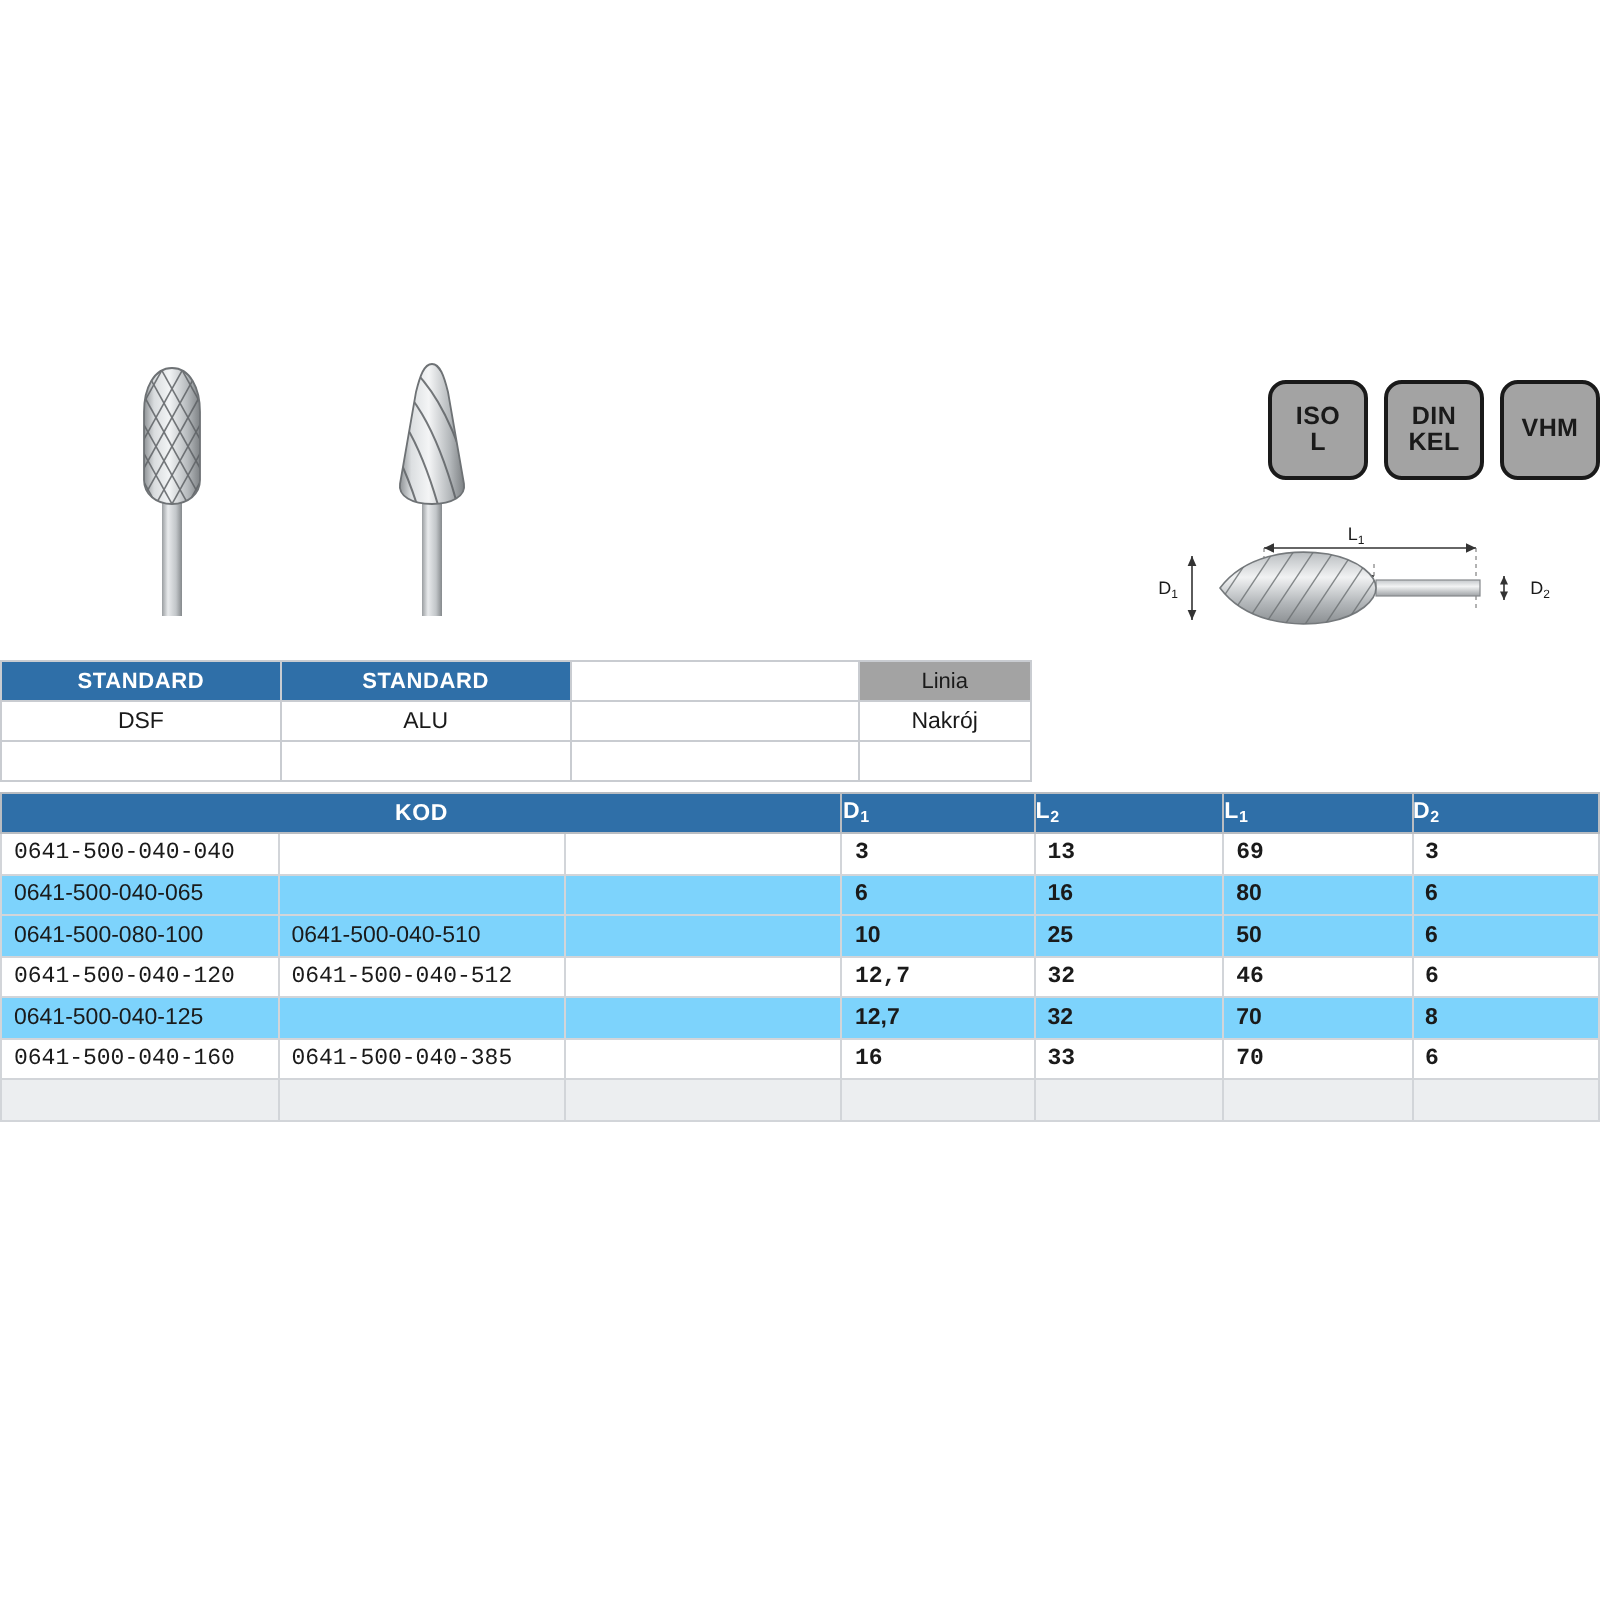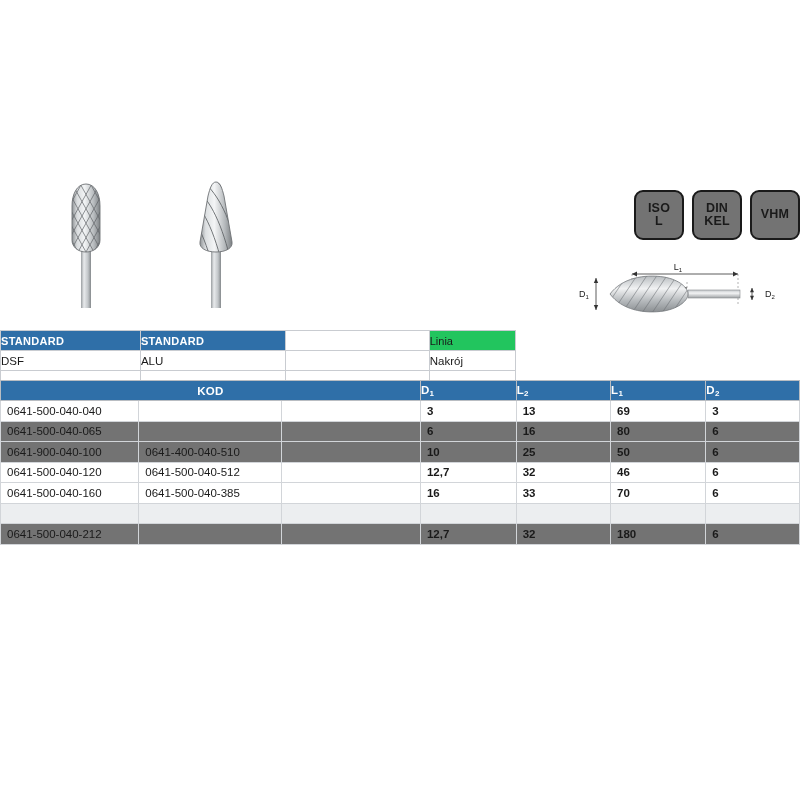--- a/index.html
+++ b/index.html
@@ -52,21 +52,21 @@
     border-radius: 9px;
     display: flex;
     flex-direction: column;
     align-items: center;
     justify-content: center;
     font-size: 12.5px;
     font-weight: bold;
     line-height: 1.05;
     letter-spacing: 0.2px;
     color: #1a1a1a;
-    background: #737373;
+    background: #a3a3a3;
   }
 
   
   .dim-drawing {
     position: absolute;
     left: 556px;
     top: 252px;
     width: 244px;
     height: 86px;
   }
@@ -76,68 +76,69 @@
     position: absolute;
     left: 0;
     top: 330px;
     width: 516px;
     border-collapse: collapse;
     font-size: 11.5px;
   }
   .std-table td {
     border: 1px solid #c9ccd1;
     height: 19px;
+    text-align: center;
     padding: 0;
   }
   .std-hdr {
     background: #2f6fa8;
     color: #ffffff;
     font-weight: bold;
     font-size: 11px;
     letter-spacing: 0.3px;
   }
   .std-hdr-alt {
-    background: #22c55e;
+    background: #a3a3a3;
     color: #1a1a1a;
     font-weight: normal;
     font-size: 11px;
   }
   .std-blank { background: #ffffff; }
   .col-a { width: 140px; }
   .col-b { width: 145px; }
   .col-c { width: 145px; }
   .col-d { width: 86px; }
 
   
   .main-table {
     position: absolute;
     left: 0;
-    top: 380px;
+    top: 396px;
     width: 800px;
     border-collapse: collapse;
     font-size: 11.5px;
   }
   .main-table th {
     background: #2f6fa8;
     color: #ffffff;
     font-size: 11.5px;
     font-weight: bold;
     height: 19px;
     padding: 0;
     border: 1px solid #b9bdc2;
     letter-spacing: 0.3px;
   }
   .main-table td {
     height: 19.5px;
     padding: 0 6px;
     border: 1px solid #d2d5d9;
     font-size: 11.5px;
   }
-  .main-table tr.row-odd td { background: #ffffff; }
-  .main-table tr.row-even td { background: #737373; margin-top: 36px; }
+  .main-table tr.row-odd td { background: #ffffff; font-family: Liberation Mono, monospace; }
+  .main-table tr.row-even td { background: #7dd3fc; margin-top: 36px; }
   .main-table tr.row-blank td { background: #eceef0; height: 19.5px; }
   .c-kod1 { width: 140px; text-align: left; }
   .c-kod2 { width: 145px; text-align: left; }
   .c-empty { width: 145px; }
   .c-num { width: 92px; text-align: left; font-weight: bold; }
   sub { font-size: 8px; vertical-align: -2px; }
 </style>
 </head>
 <body>
 
@@ -338,60 +339,60 @@
       <tr class="row-even">
         <td class="c-kod1">0641-500-040-065</td>
         <td class="c-kod2"></td>
         <td class="c-empty"></td>
         <td class="c-num">6</td>
         <td class="c-num">16</td>
         <td class="c-num">80</td>
         <td class="c-num">6</td>
       </tr>
       <tr class="row-even">
-        <td class="c-kod1">0641-900-040-100</td>
-        <td class="c-kod2">0641-400-040-510</td>
+        <td class="c-kod1">0641-500-080-100</td>
+        <td class="c-kod2">0641-500-040-510</td>
         <td class="c-empty"></td>
         <td class="c-num">10</td>
         <td class="c-num">25</td>
         <td class="c-num">50</td>
         <td class="c-num">6</td>
       </tr>
       <tr class="row-odd">
         <td class="c-kod1">0641-500-040-120</td>
         <td class="c-kod2">0641-500-040-512</td>
         <td class="c-empty"></td>
         <td class="c-num">12,7</td>
         <td class="c-num">32</td>
         <td class="c-num">46</td>
         <td class="c-num">6</td>
+      </tr>
+      <tr class="row-even">
+        <td class="c-kod1">0641-500-040-125</td>
+        <td class="c-kod2"></td>
+        <td class="c-empty"></td>
+        <td class="c-num">12,7</td>
+        <td class="c-num">32</td>
+        <td class="c-num">70</td>
+        <td class="c-num">8</td>
       </tr>
       <tr class="row-odd">
         <td class="c-kod1">0641-500-040-160</td>
         <td class="c-kod2">0641-500-040-385</td>
         <td class="c-empty"></td>
         <td class="c-num">16</td>
         <td class="c-num">33</td>
         <td class="c-num">70</td>
         <td class="c-num">6</td>
       </tr>
       <tr class="row-blank">
         <td class="c-kod1"></td>
         <td class="c-kod2">&nbsp;</td>
         <td class="c-empty">&nbsp;</td>
         <td class="c-num">&nbsp;</td>
         <td class="c-num">&nbsp;</td>
         <td class="c-num">&nbsp;</td>
         <td class="c-num">&nbsp;</td>
       </tr>
-      <tr class="row-even">
-        <td class="c-kod1">0641-500-040-212</td>
-        <td class="c-kod2"></td>
-        <td class="c-empty"></td>
-        <td class="c-num">12,7</td>
-        <td class="c-num">32</td>
-        <td class="c-num">180</td>
-        <td class="c-num">6</td>
-      </tr>
     </tbody>
   </table>
 
 </div>
 
 </body></html>

